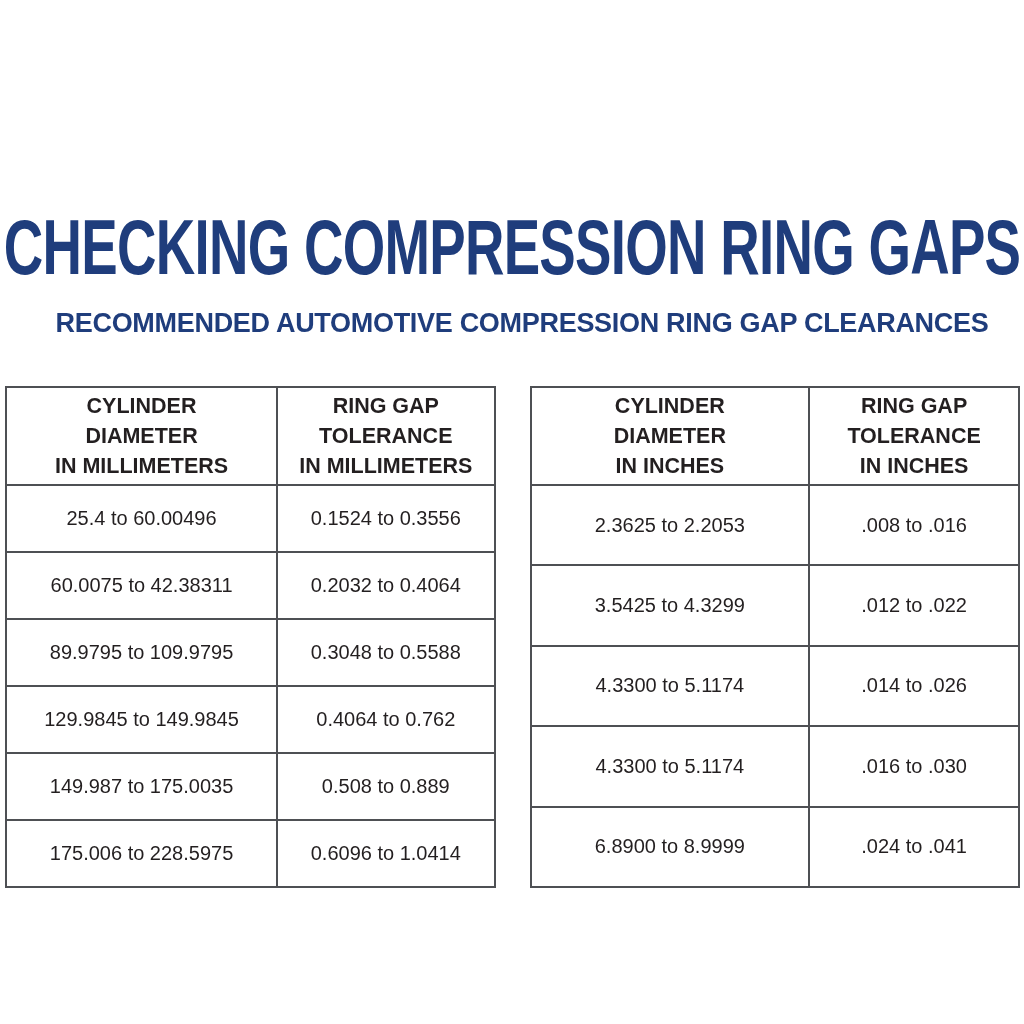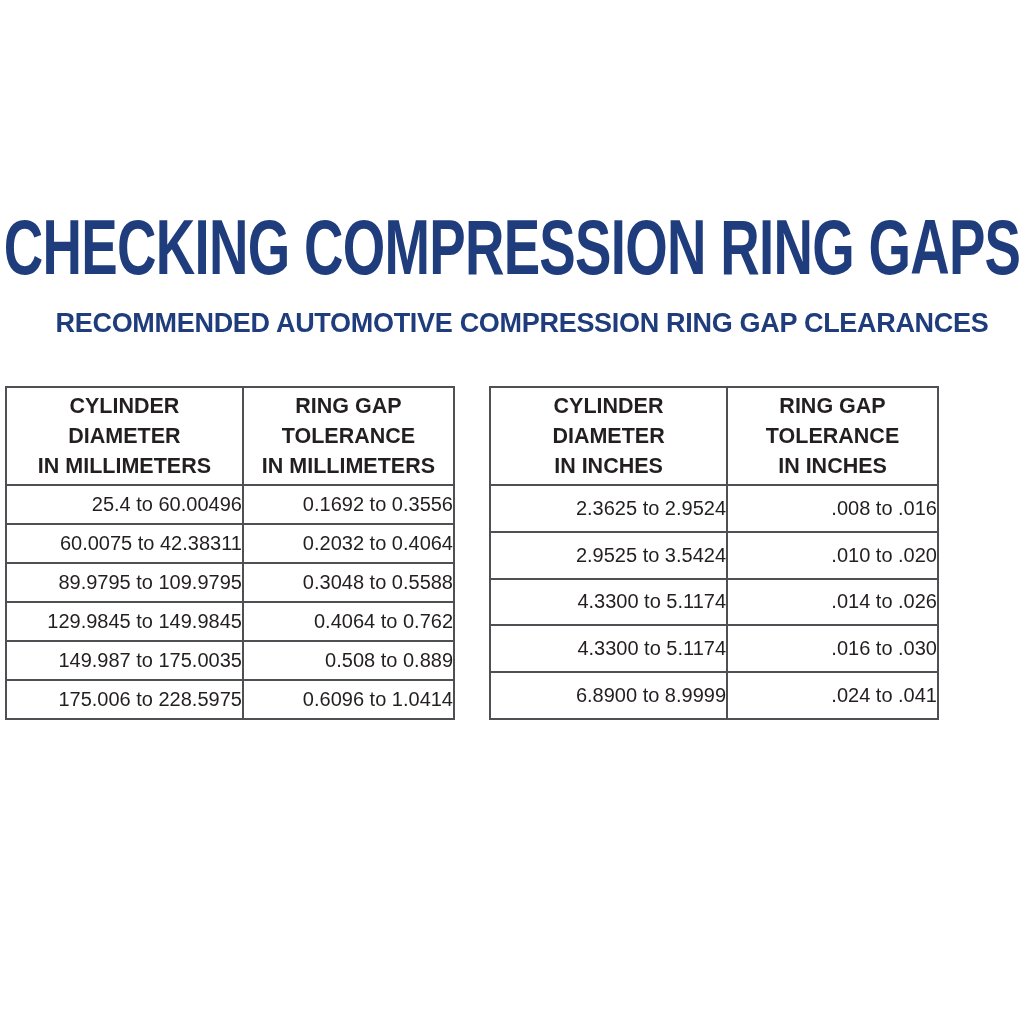--- a/index.html
+++ b/index.html
@@ -50,21 +50,21 @@
     color: #1f3d7c;
     letter-spacing: -0.3px;
     white-space: nowrap;
   }
 
   
   .tables-row {
     position: absolute;
     top: 386px;
     left: 5px;
-    width: 934px;
+    width: 1015px;
     display: flex;
     gap: 34px;
   }
   table.spec-table {
     flex: 1 1 0;
     border-collapse: collapse;
     table-layout: fixed;
   }
   table.spec-table th,
   table.spec-table td {
@@ -78,22 +78,21 @@
     font-weight: bold;
     line-height: 30px;
     white-space: pre-line;
     height: 96px;
     padding: 0;
   }
   table.spec-table td {
     font-size: 20px;
     font-weight: normal;
     height: 37px;
-    padding: 0;
-    text-align: right;
+    padding: 14px;
   }
 </style>
 </head>
 <body>
 
 <div class="title-wrap">
   <h1 class="page-title">CHECKING COMPRESSION RING GAPS</h1>
 </div>
 
 <h2 class="page-subtitle">RECOMMENDED AUTOMOTIVE COMPRESSION RING GAP CLEARANCES</h2>
@@ -107,21 +106,21 @@
 DIAMETER
 IN MILLIMETERS</th>
         <th>RING GAP
 TOLERANCE
 IN MILLIMETERS</th>
       </tr>
     </thead>
     <tbody>
       <tr>
         <td>25.4 to 60.00496</td>
-        <td>0.1692 to 0.3556</td>
+        <td>0.1524 to 0.3556</td>
       </tr>
       <tr>
         <td>60.0075 to 42.38311</td>
         <td>0.2032 to 0.4064</td>
       </tr>
       <tr>
         <td>89.9795 to 109.9795</td>
         <td>0.3048 to 0.5588</td>
       </tr>
       <tr>
@@ -145,26 +144,26 @@
         <th>CYLINDER
 DIAMETER
 IN INCHES</th>
         <th>RING GAP
 TOLERANCE
 IN INCHES</th>
       </tr>
     </thead>
     <tbody>
       <tr>
-        <td>2.3625 to 2.9524</td>
+        <td>2.3625 to 2.2053</td>
         <td>.008 to .016</td>
       </tr>
       <tr>
-        <td>2.9525 to 3.5424</td>
-        <td>.010 to .020</td>
+        <td>3.5425 to 4.3299</td>
+        <td>.012 to .022</td>
       </tr>
       <tr>
         <td>4.3300 to 5.1174</td>
         <td>.014 to .026</td>
       </tr>
       <tr>
         <td>4.3300 to 5.1174</td>
         <td>.016 to .030</td>
       </tr>
       <tr>

